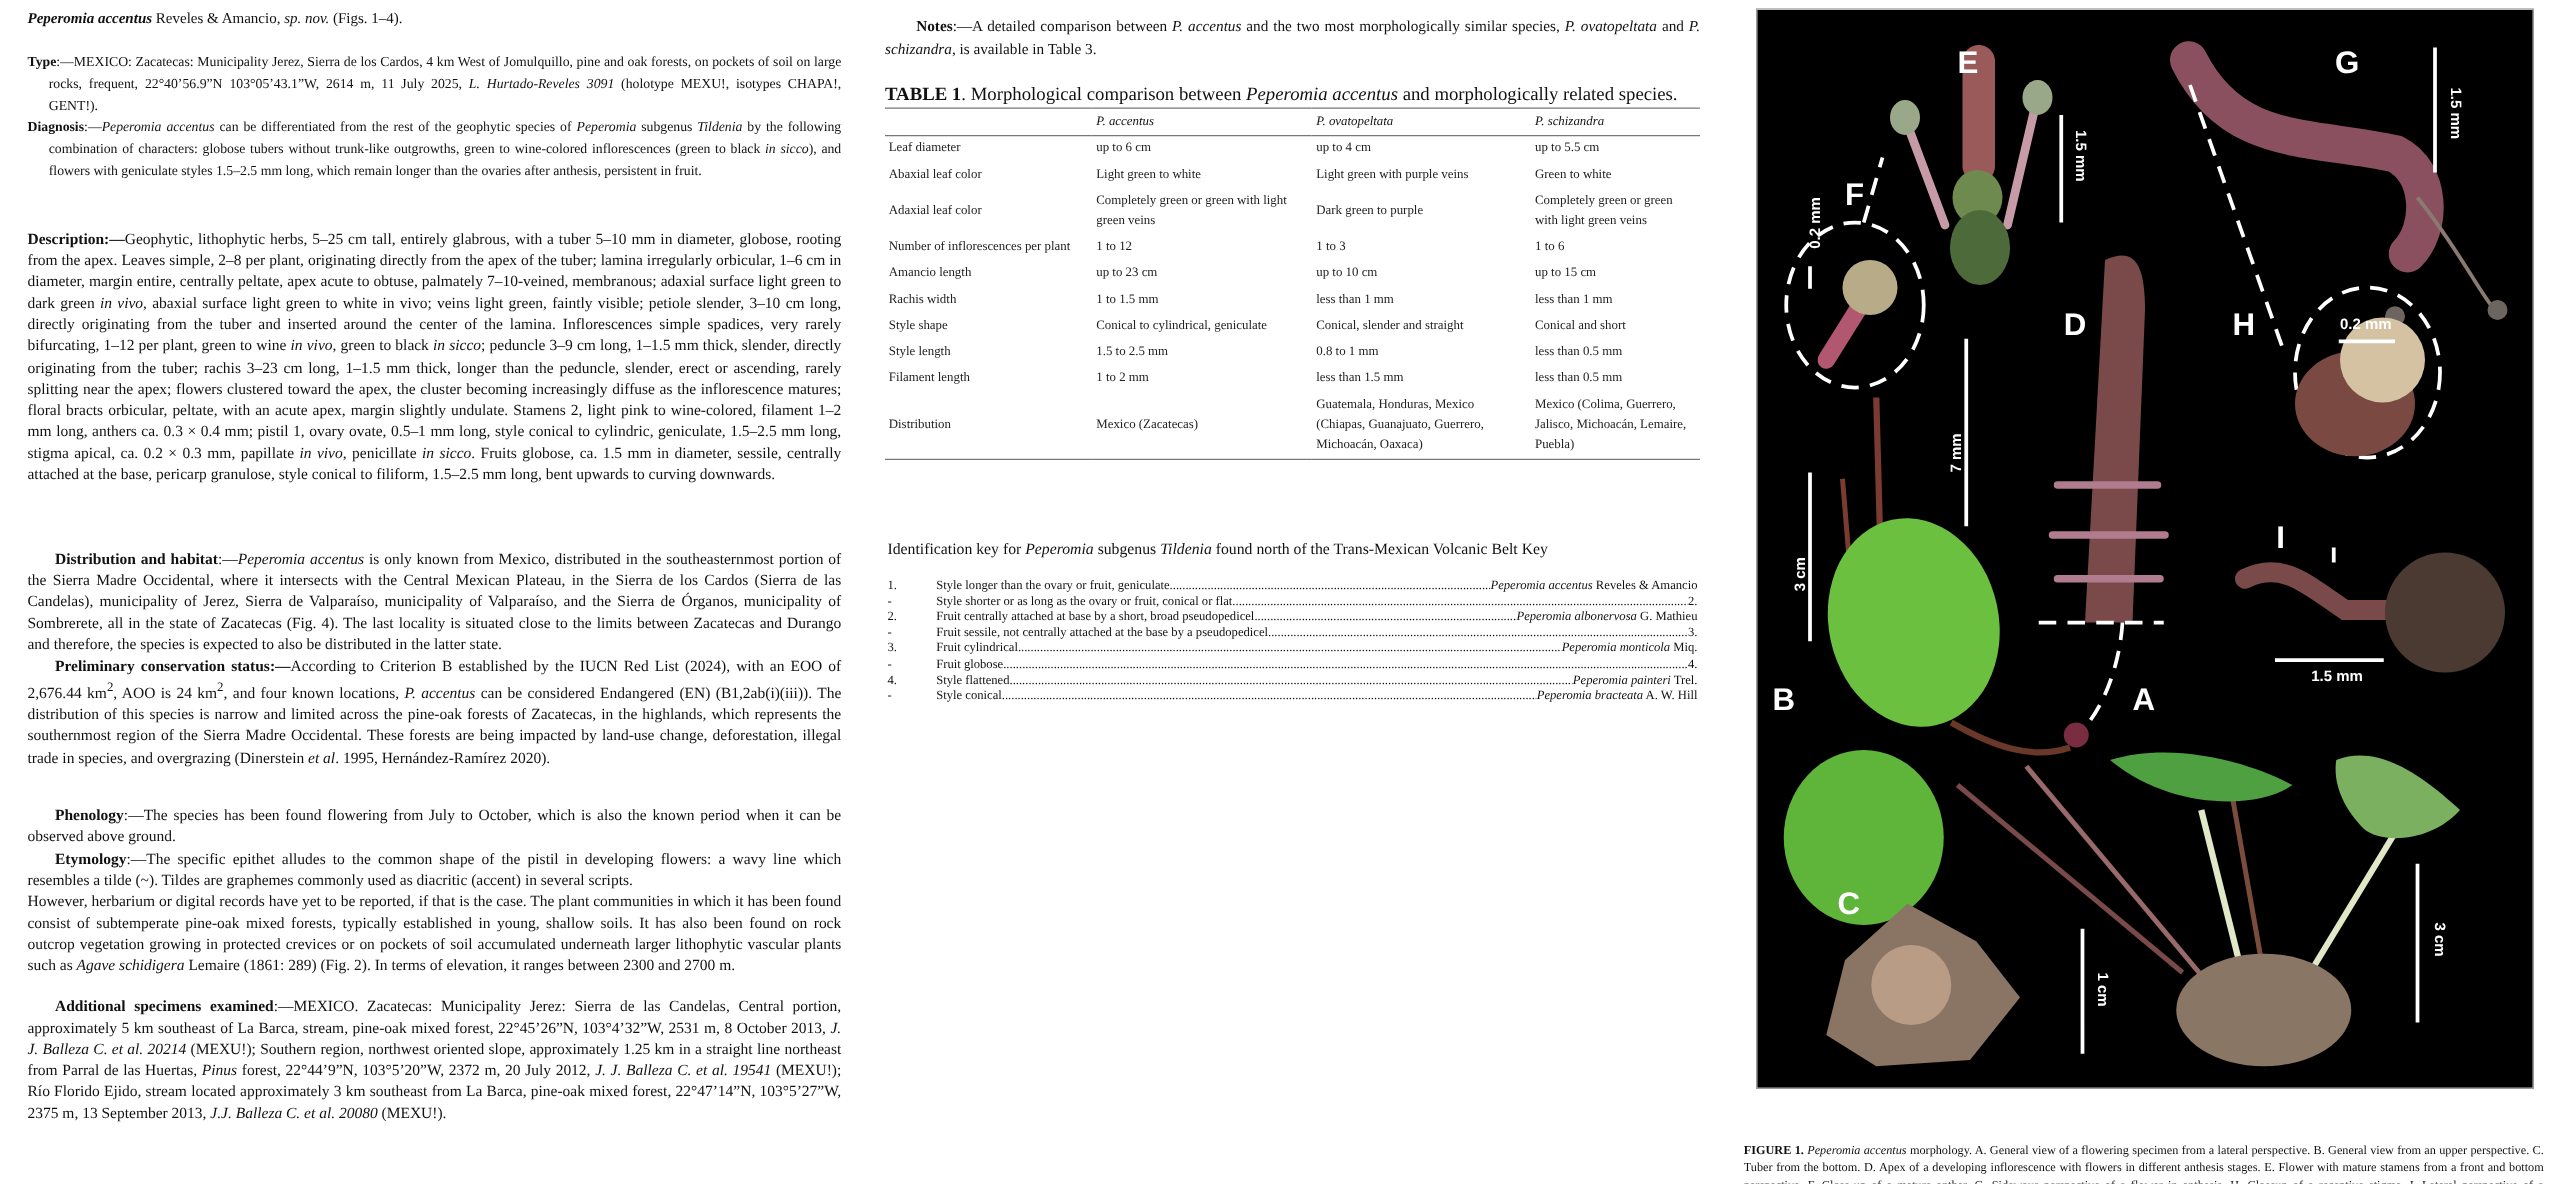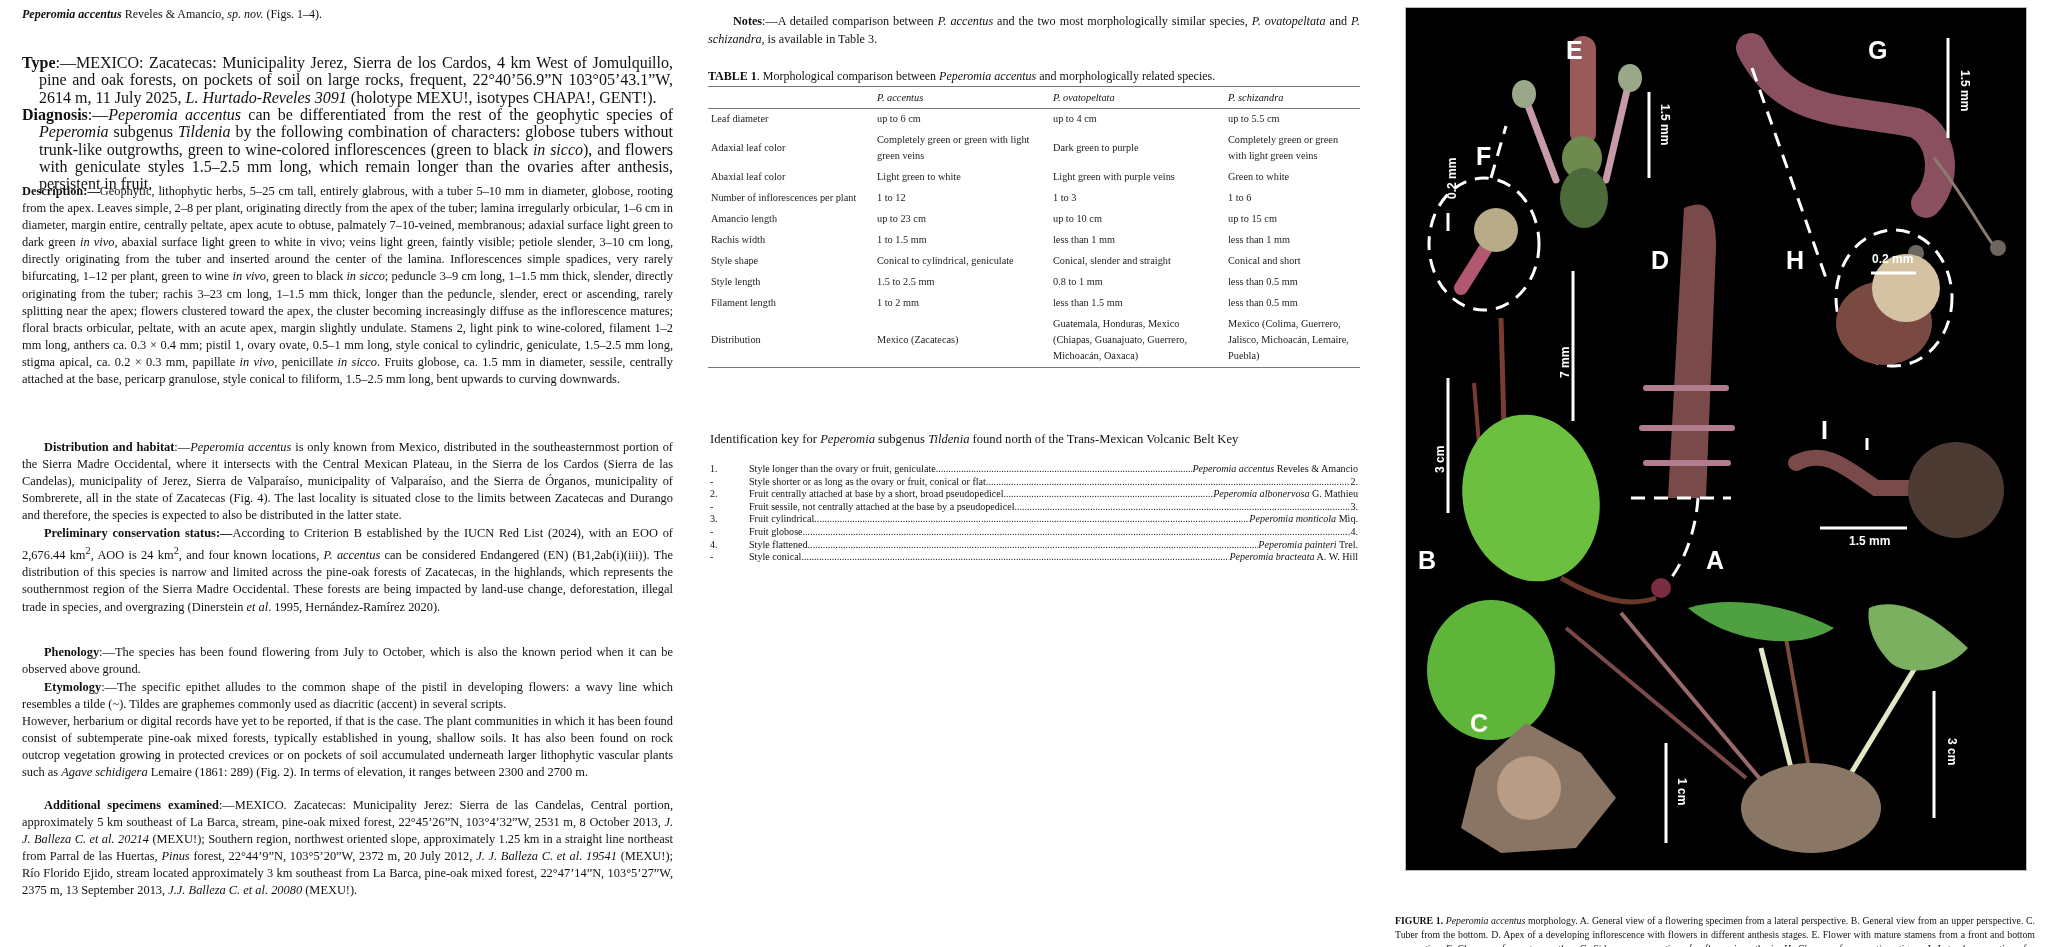--- a/index.html
+++ b/index.html
@@ -5,28 +5,28 @@
   html,body{margin:0;padding:0;background:#fff;}
   body{width:2048px;height:947px;position:relative;overflow:hidden;
        font-family:"Liberation Serif","DejaVu Serif",serif;color:#111;}
   .col{position:absolute;top:0;}
   #col-left{left:22px;width:651px;}
   #col-mid{left:708px;width:652px;}
   #col-fig{left:1405px;width:628px;}
 
   .sp-head{position:absolute;top:6px;left:0;font-size:12px;line-height:17px;white-space:nowrap;}
   .sp-head b{font-style:italic;}
-  .hang{position:absolute;left:0;width:651px;font-size:16px;line-height:17.3px;text-align:justify;
-        padding-left:17px;text-indent:-17px;box-sizing:border-box;margin-top:12px;}
+  .hang{position:absolute;left:0;width:651px;font-size:11px;line-height:17.3px;text-align:justify;
+        padding-left:17px;text-indent:-17px;box-sizing:border-box;}
   .para{position:absolute;left:0;width:651px;font-size:12.4px;line-height:17.1px;text-align:justify;}
   .para.ind{text-indent:22px;}
   b{font-weight:bold;}
 
   .notes{position:absolute;top:13px;left:0;width:652px;font-size:12.2px;line-height:17.6px;text-align:justify;text-indent:25px;}
-  .tcap{position:absolute;top:69px;left:0;font-size:12px;line-height:15px;white-space:nowrap;}
+  .tcap{position:absolute;top:69px;left:0;font-size:15px;line-height:15px;white-space:nowrap;}
   table.cmp{position:absolute;top:86px;left:0;width:652px;border-collapse:collapse;font-size:10.3px;line-height:16px;}
   table.cmp thead tr{border-top:1.5px solid #777;border-bottom:1.5px solid #777;}
   table.cmp tbody tr:last-child{border-bottom:1.5px solid #777;}
   table.cmp th{font-weight:normal;font-style:italic;text-align:left;padding:3px 4px 2px 4px;}
   table.cmp td{vertical-align:middle;padding:2px 4px 3px 4px;color:#222;}
   table.cmp td:first-child,table.cmp th:first-child{width:158px;padding-left:3px;margin-left:40px;}
   table.cmp td:nth-child(2),table.cmp th:nth-child(2){width:168px;}
   table.cmp td:nth-child(3),table.cmp th:nth-child(3){width:167px;}
   .keytitle{position:absolute;top:432px;left:2px;font-size:12.6px;font-weight:normal;white-space:nowrap;}
   .key{position:absolute;top:463px;left:2px;width:648px;font-size:10.1px;line-height:12.6px;}
@@ -84,30 +84,30 @@
         </tr>
       </thead>
     <tbody id="cmp-body">
         <tr>
           <td>Leaf diameter</td>
           <td>up to 6 cm</td>
           <td>up to 4 cm</td>
           <td>up to 5.5 cm</td>
         </tr>
         <tr>
+          <td>Abaxial leaf color</td>
+          <td>Light green to white</td>
+          <td>Light green with purple veins</td>
+          <td>Green to white</td>
+        </tr>
+        <tr>
           <td>Adaxial leaf color</td>
           <td>Completely green or green with light green veins</td>
           <td>Dark green to purple</td>
           <td>Completely green or green with light green veins</td>
-        </tr>
-        <tr>
-          <td>Abaxial leaf color</td>
-          <td>Light green to white</td>
-          <td>Light green with purple veins</td>
-          <td>Green to white</td>
         </tr>
         <tr>
           <td>Number of inflorescences per plant</td>
           <td>1 to 12</td>
           <td>1 to 3</td>
           <td>1 to 6</td>
         </tr>
         <tr>
           <td>Amancio length</td>
           <td>up to 23 cm</td>

